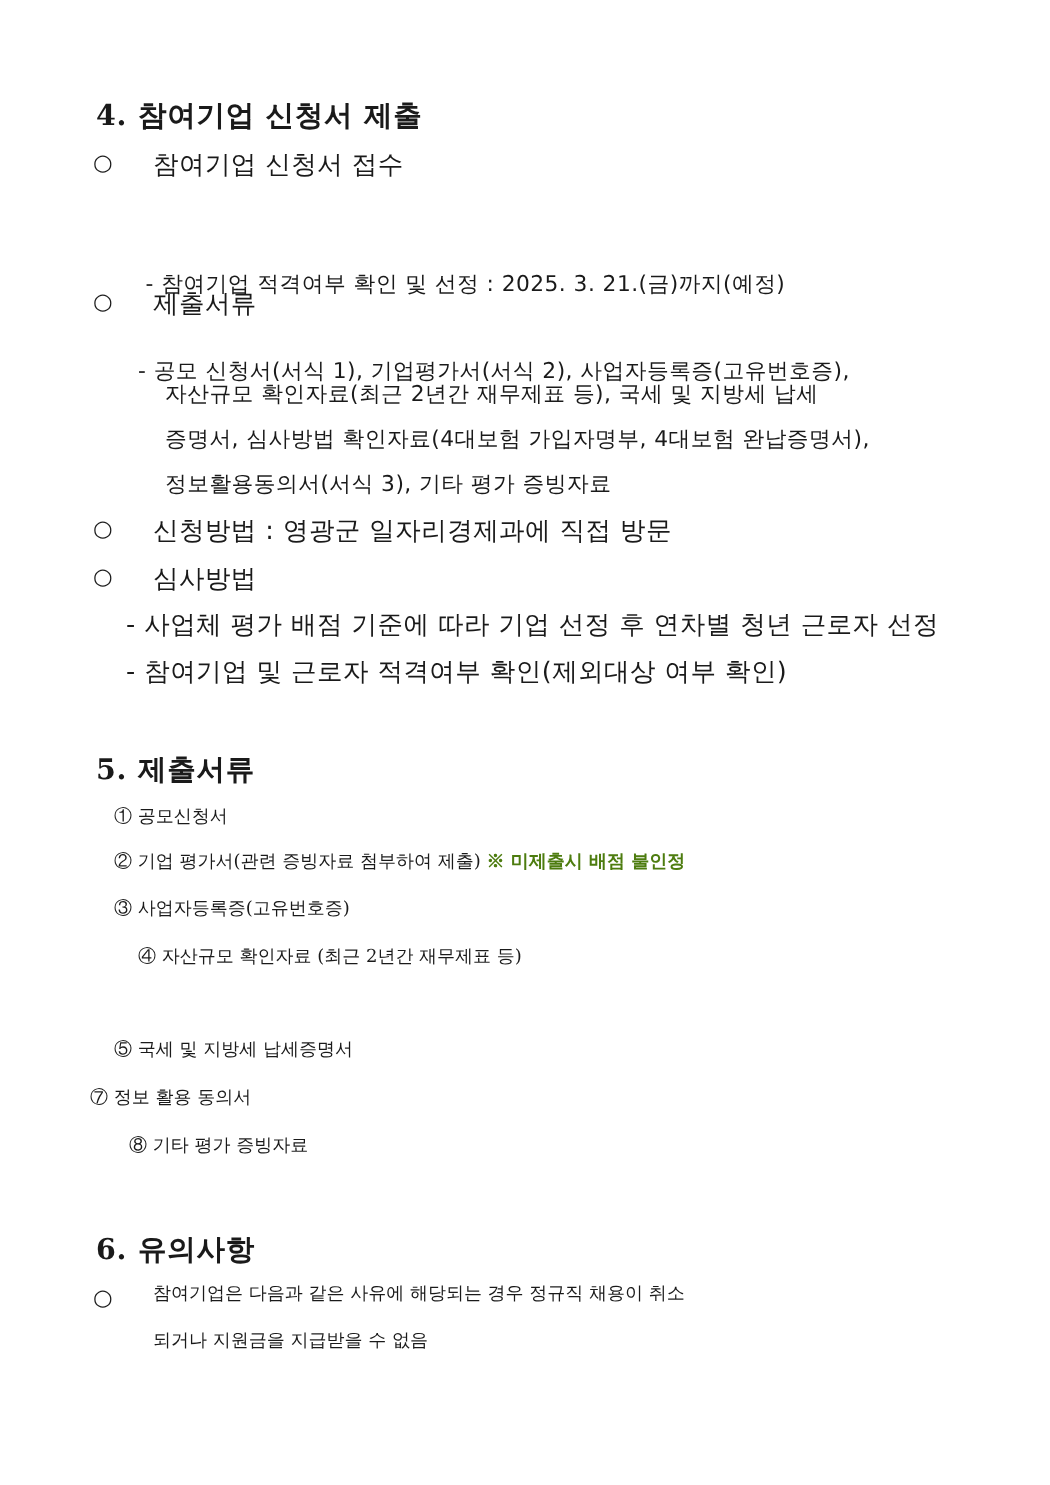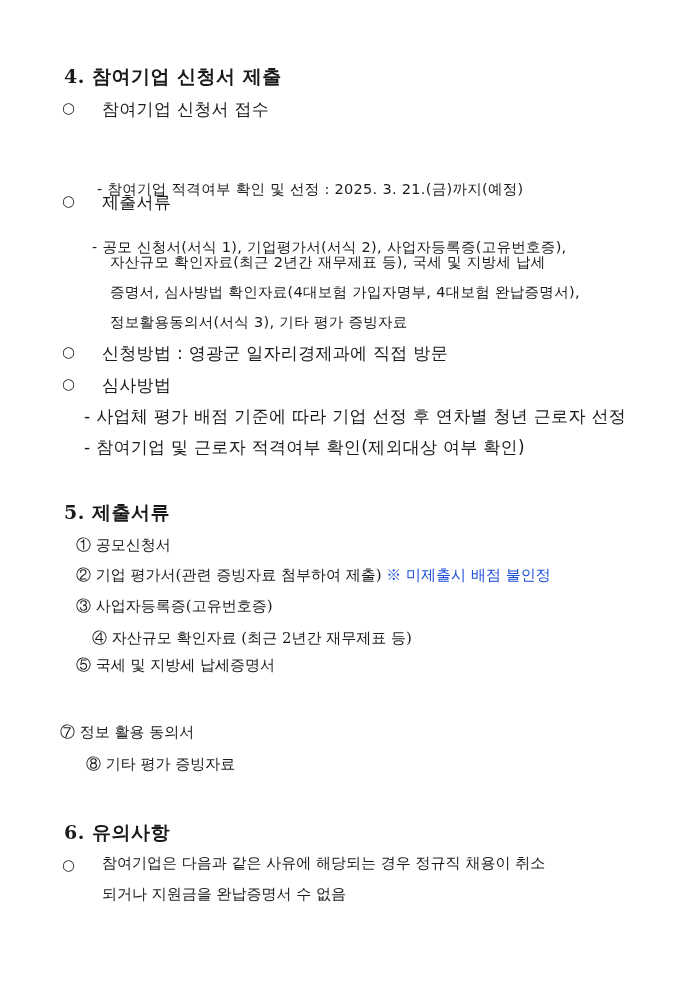--- a/index.html
+++ b/index.html
@@ -1,22 +1,22 @@
 <!DOCTYPE html>
 <html><head>
 <meta charset="utf-8">
 <style>
   html, body { margin: 0; padding: 0; background: #ffffff; }
   body { width: 700px; height: 990px; position: relative; overflow: hidden; color: #1a1a1a; }
   .page { position: absolute; left: 0; top: 0; width: 700px; height: 726px; }
   .h { position: absolute; left: 64px; font-family: "DejaVu Serif", serif; font-weight: bold; font-size: 19px; letter-spacing: 0.5px; white-space: nowrap; }
   .line { position: absolute; white-space: nowrap; font-family: "DejaVu Sans", sans-serif; font-size: 14.5px; letter-spacing: 0.3px; }
   .bul { position: absolute; left: 62px; font-family: "DejaVu Sans", sans-serif; font-size: 15px; }
-  .serif { font-family: "DejaVu Serif", serif; font-size: 15px; letter-spacing: 0; }
-  .red { color: #1d4ed8; font-weight: normal; margin-top: 32px; }
+  .serif { font-family: "DejaVu Serif", serif; font-size: 12px; letter-spacing: 0; }
+  .red { color: #4d7c0f; font-weight: bold; margin-top: 32px; }
   .sans16 { font-size: 17px; }
 </style>
 </head>
 <body>
 
 <div class="page">
 
   <div class="h" style="top:64px;">4. 참여기업 신청서 제출</div>
 
   <span class="bul" style="top:99px;">○</span>
@@ -50,31 +50,31 @@
     <span class="red">※ 미제출시 배점 불인정</span>
   </div>
   <div class="line serif" style="left:76px; top:597px;">
     <span>③</span>
     <span>사업자등록증(고유번호증)</span>
   </div>
   <div class="line serif" style="left:92px; top:629px;">
     <span>④</span>
     <span>자산규모 확인자료 (최근 2년간 재무제표 등)</span>
   </div>
-  <div class="line serif" style="left:76px; top:656px;">
+  <div class="line serif" style="left:76px; top:691px;">
     <span>⑤</span>
     <span>국세 및 지방세 납세증명서</span>
   </div>
   <div class="line serif" style="left:60px; top:723px;">
     <span>⑦</span>
     <span>정보 활용 동의서</span>
   </div>
   <div class="line serif" style="left:86px; top:755px;">
     <span>⑧</span>
     <span>기타 평가 증빙자료</span>
   </div>
 
   <div class="h" style="top:820px;">6. 유의사항</div>
   <span class="bul" style="top:856px;">○</span>
   <div class="line serif" style="left:102px; top:854px;">참여기업은 다음과 같은 사유에 해당되는 경우 정규직 채용이 취소</div>
-  <div class="line serif" style="left:102px; top:885px;">되거나 지원금을 완납증명서 수 없음</div>
+  <div class="line serif" style="left:102px; top:885px;">되거나 지원금을 지급받을 수 없음</div>
 
 </div>
 
 </body></html>

